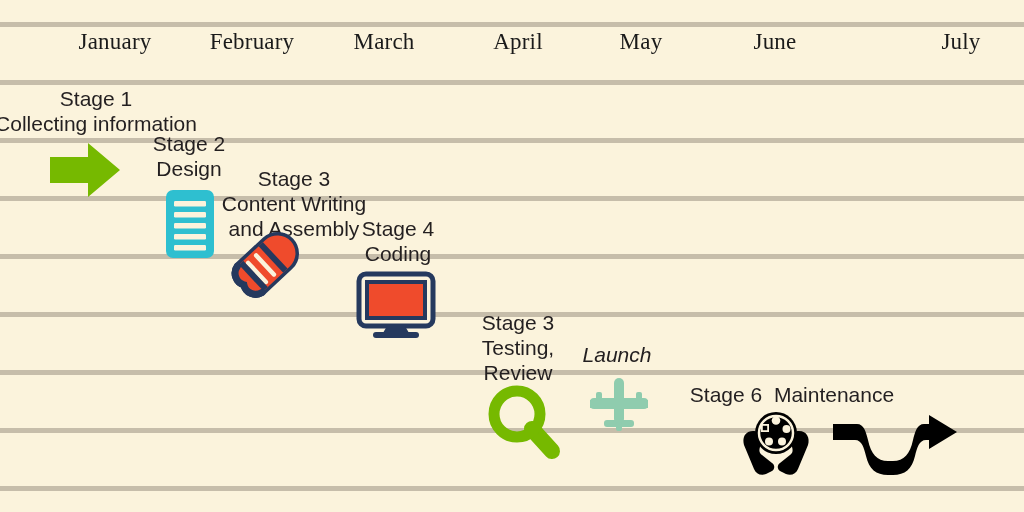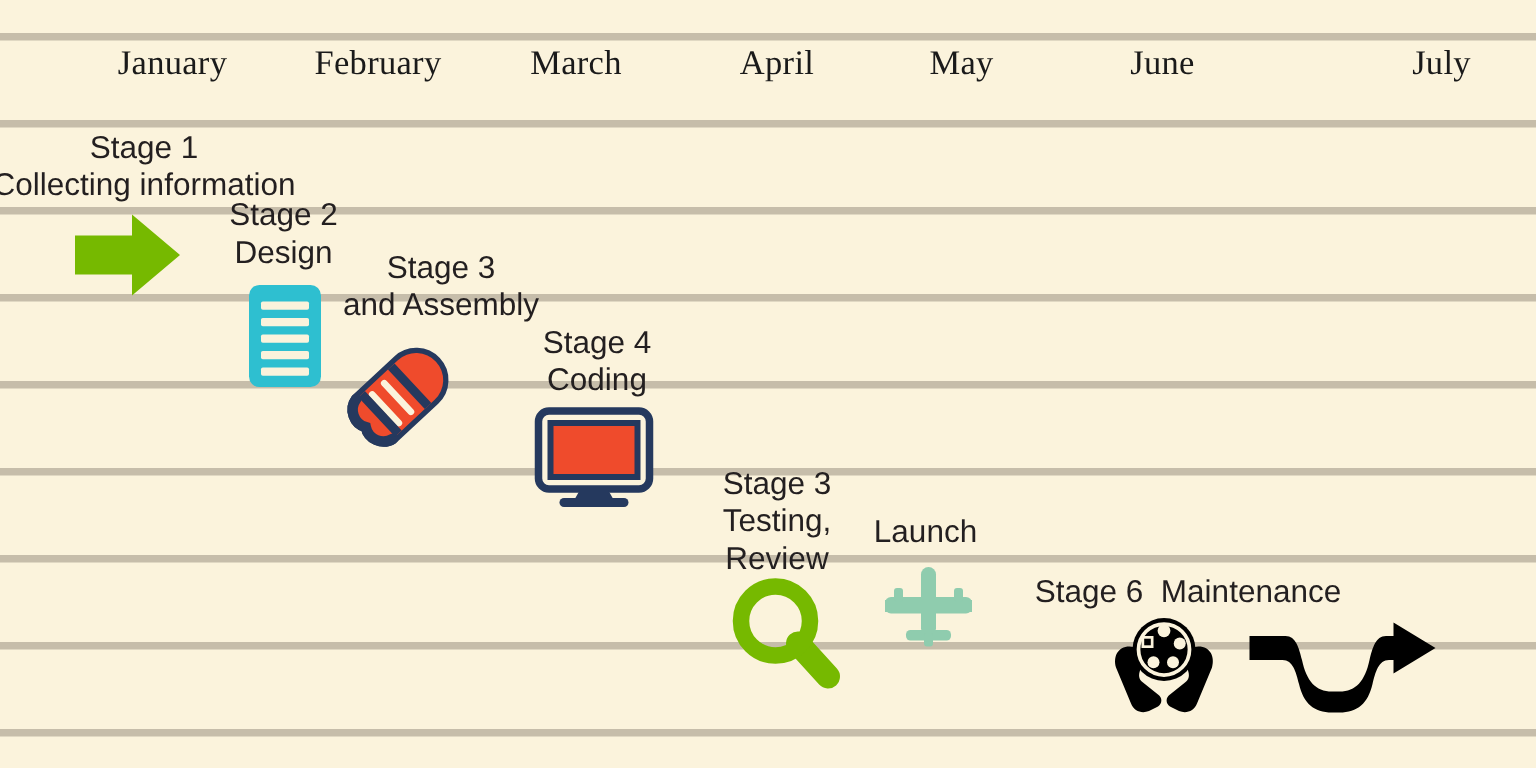--- a/index.html
+++ b/index.html
@@ -65,24 +65,24 @@
       <div class="month" style="left: 384px; top: 29px; text-align: center;">March</div>
       <div class="month" style="left: 518px; top: 29px;">April</div>
       <div class="month" style="left: 641px; top: 29px;">May</div>
       <div class="month" style="left: 775px; top: 29px;">June</div>
       <div class="month" style="left: 961px; top: 29px;">July</div>
     </div>
 
   <div id="labels">
       <div class="stage-label" style="left: 96px; top: 86px;"><span class="ln">Stage 1</span><span class="ln">Collecting information</span></div>
       <div class="stage-label" style="left: 189px; top: 131px;"><span class="ln">Stage 2</span><span class="ln">Design</span></div>
-      <div class="stage-label" style="left: 294px; top: 166px;"><span class="ln">Stage 3</span><span class="ln">and Assembly</span></div>
+      <div class="stage-label" style="left: 294px; top: 166px;"><span class="ln">Stage 3</span><span class="ln">Content Writing</span><span class="ln">and Assembly</span></div>
       <div class="stage-label" style="left: 398px; top: 216px;"><span class="ln">Stage 4</span><span class="ln">Coding</span></div>
       <div class="stage-label" style="left: 518px; top: 310px;"><span class="ln">Stage 3</span><span class="ln">Testing,</span><span class="ln">Review</span></div>
-      <div class="stage-label" style="left: 617px; top: 342px;"><span class="ln">Launch</span></div>
+      <div class="stage-label" style="left: 617px; top: 342px; font-style: italic;"><span class="ln">Launch</span></div>
       <div class="stage-label" style="left: 792px; top: 382px;"><span class="ln">Stage 6  Maintenance</span></div>
     </div>
 
   <div id="icons">
       <div class="icon" style="left: 50px; top: 143px;">
     <svg width="70" height="54" viewBox="0 0 70 54">
       <path d="M0 14 H38 V0 L70 27 L38 54 V40 H0 Z" fill="#76B900"></path>
     </svg>
       </div>
       <div class="icon" style="left: 166px; top: 190px;">

